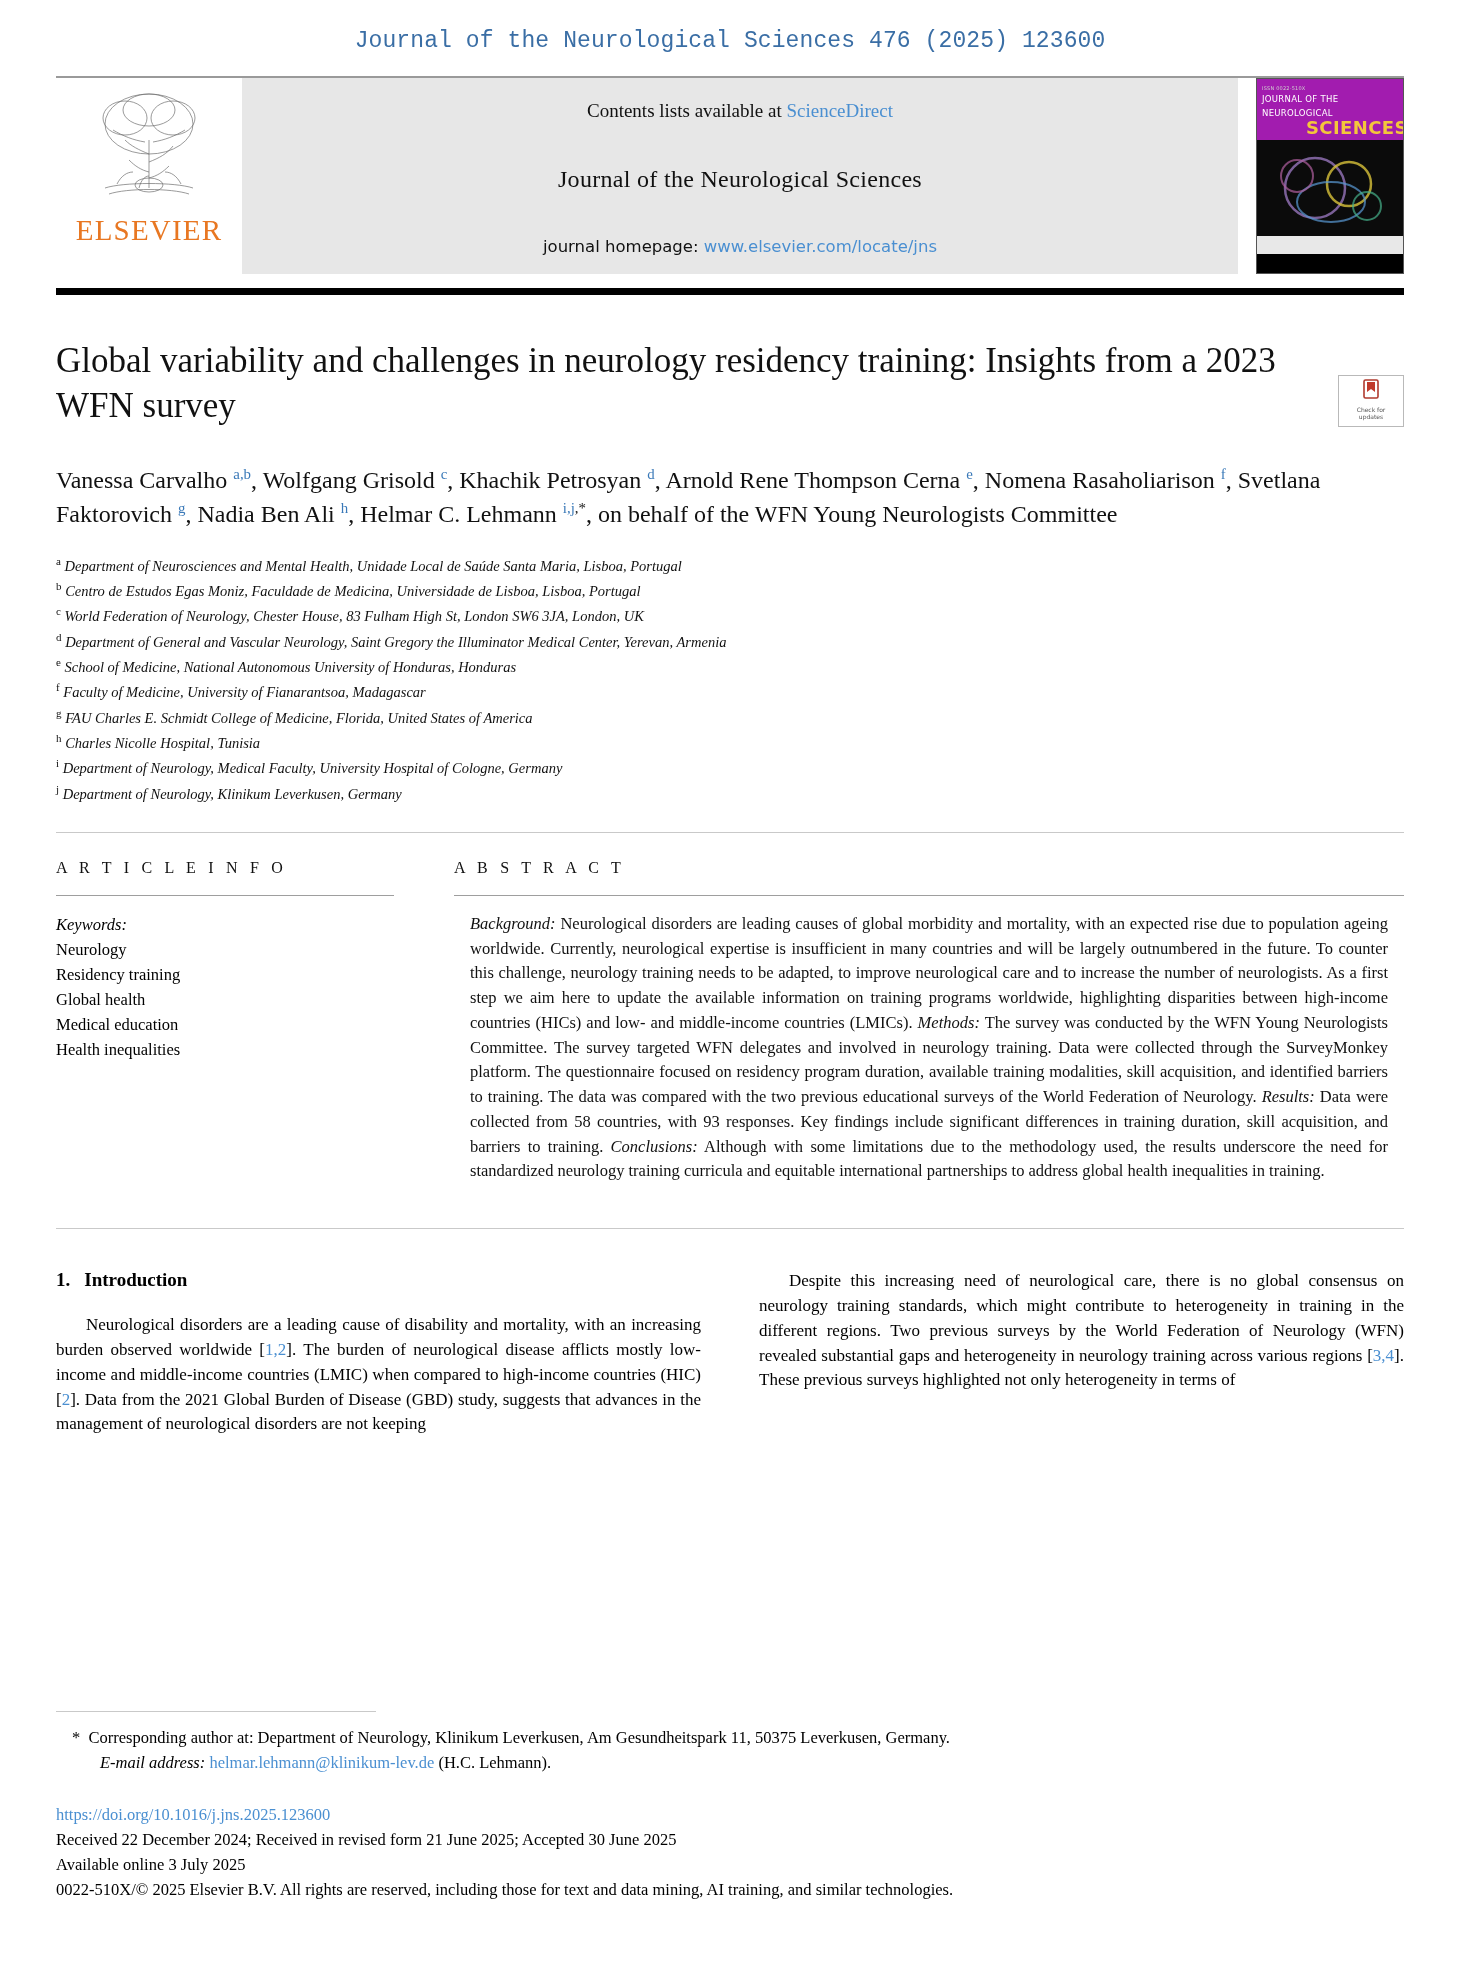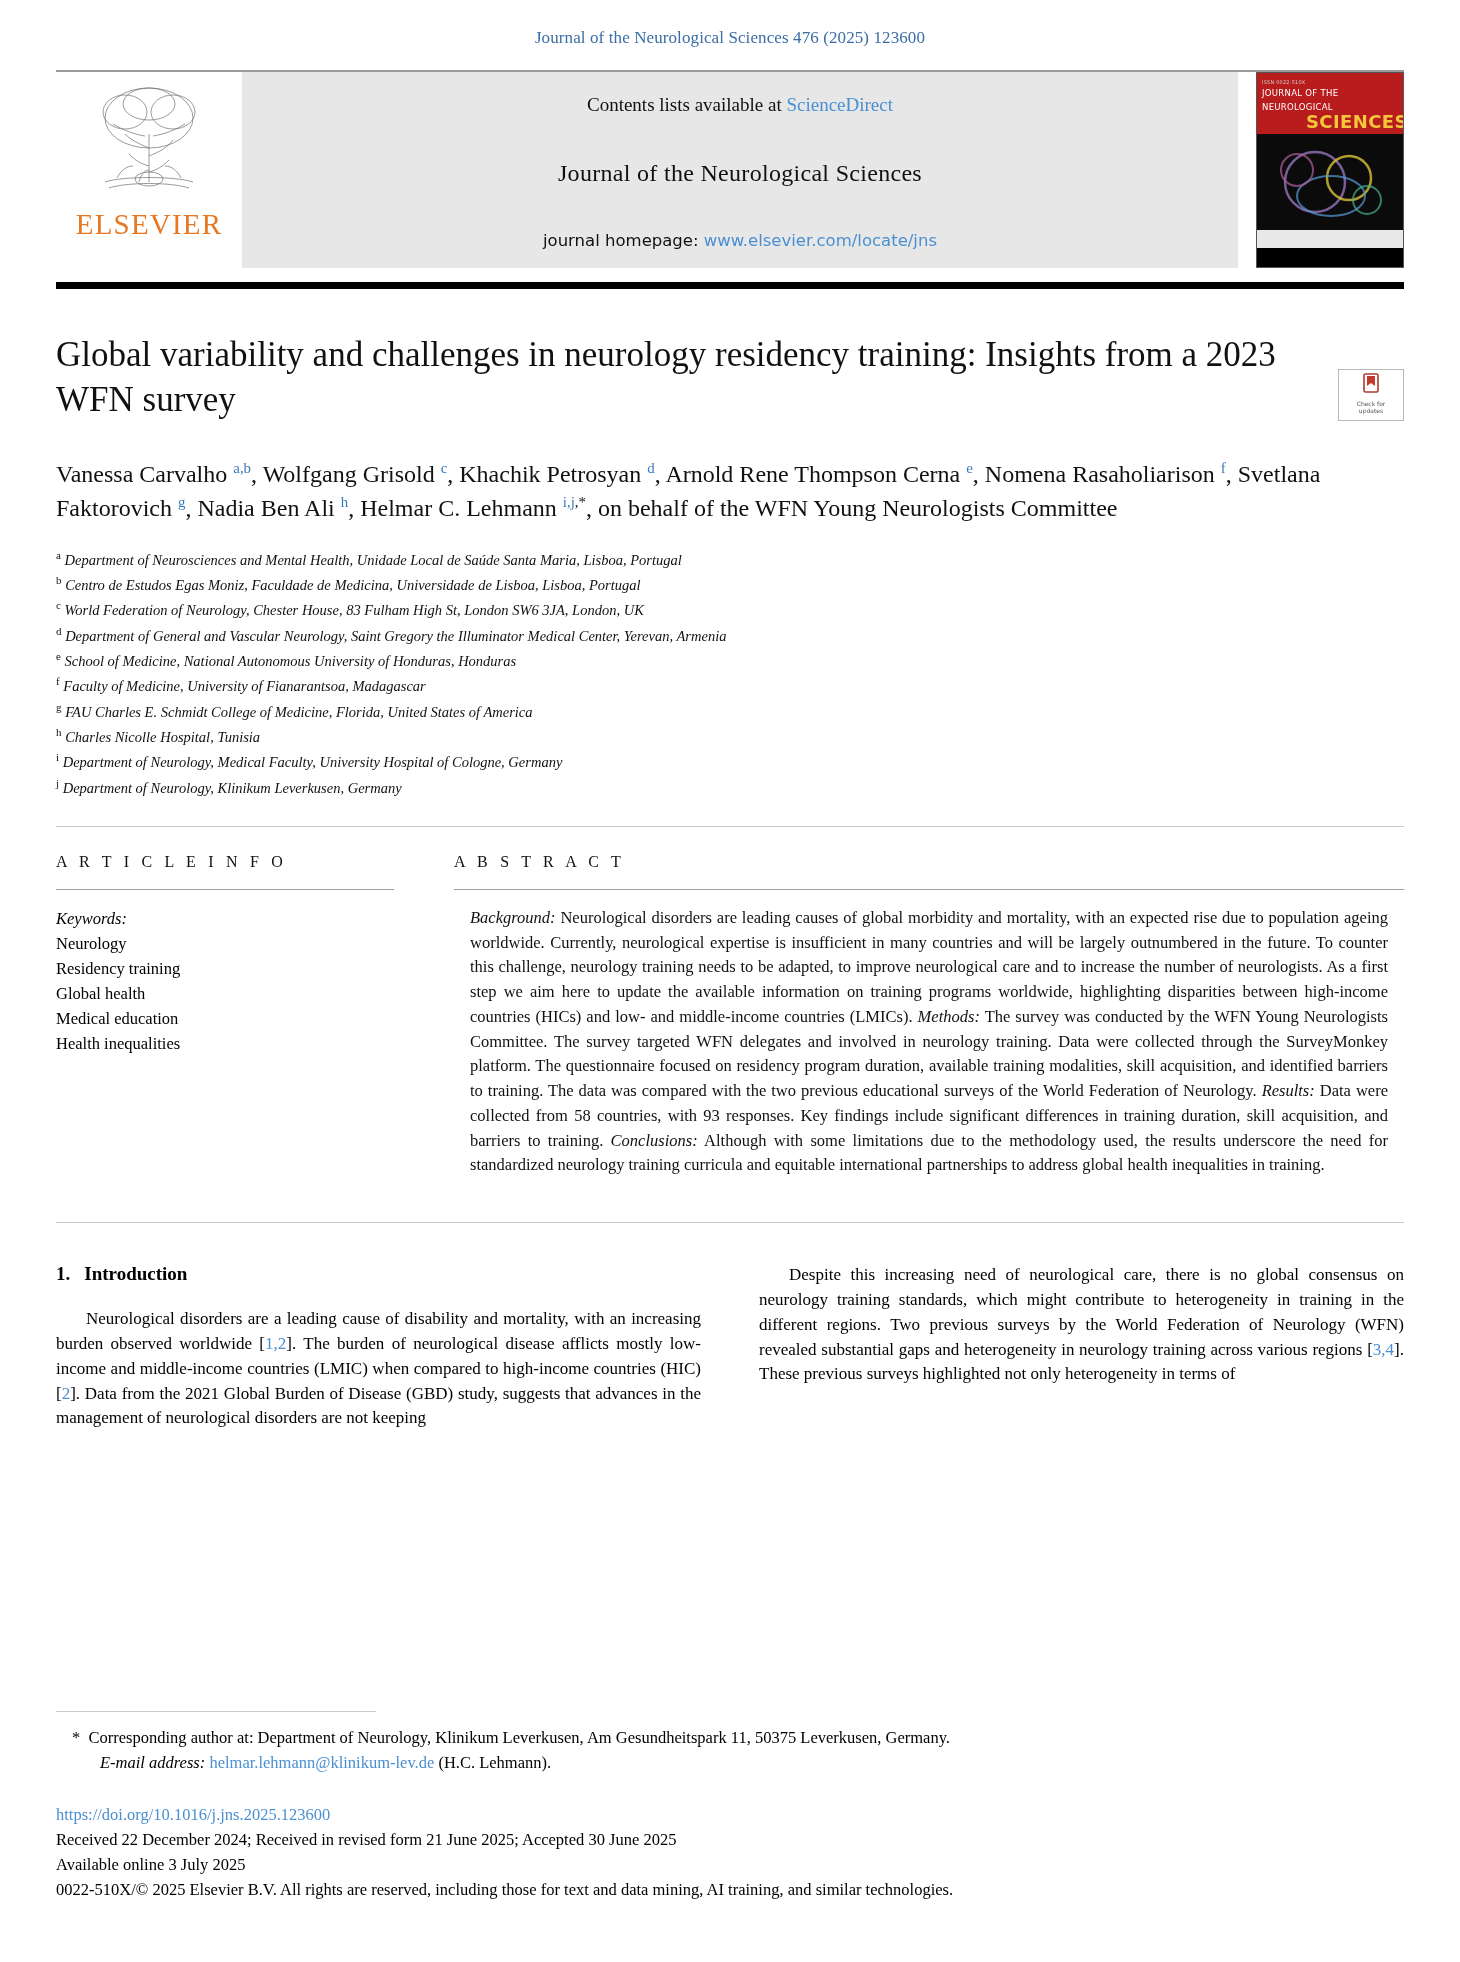--- a/index.html
+++ b/index.html
@@ -20,23 +20,24 @@
     width: 1460px;
     height: 1962px;
     padding: 0;
     box-sizing: border-box;
   }
 
   
   .running-head {
     text-align: center;
     color: #3a6ea5;
-    font-size: 17px;
+    font-size: 23px;
     padding-top: 28px;
     letter-spacing: .1px;
+    font-family: Liberation Mono, monospace;
   }
 
   
   .masthead-rule {
     border-top: 2px solid #9a9a9a;
     margin: 22px 56px 0 56px;
   }
   .masthead {
     margin: 0 56px;
     display: flex;
@@ -94,21 +95,21 @@
     width: 148px;
     flex: 0 0 148px;
     margin-left: 18px;
     position: relative;
     background: #000;
     border: 1px solid #555;
     box-sizing: border-box;
     overflow: hidden;
   }
   .cover-top {
-    background:#b91c1c;
+    background:#a21caf;
     color:#fff;
     padding:6px 5px 3px 5px;
     font-family:"DejaVu Sans","Liberation Sans",sans-serif;
   }
   .cover-tiny { font-size:5px; color:#cfcfcf; line-height:1.25; letter-spacing:.2px;}
   .cover-j { font-size:8.5px; color:#ffffff; line-height:1.15; letter-spacing:.3px; margin-top:4px;}
   .cover-sci { font-size:18px; color:#f3c63b; font-weight:bold; letter-spacing:.4px; line-height:1;margin-left:44px;}
   .cover-art { position:relative; height:96px; background:#0a0a0a; }
   .cover-bottom { height:18px; background:#e8e8e8; }
 

